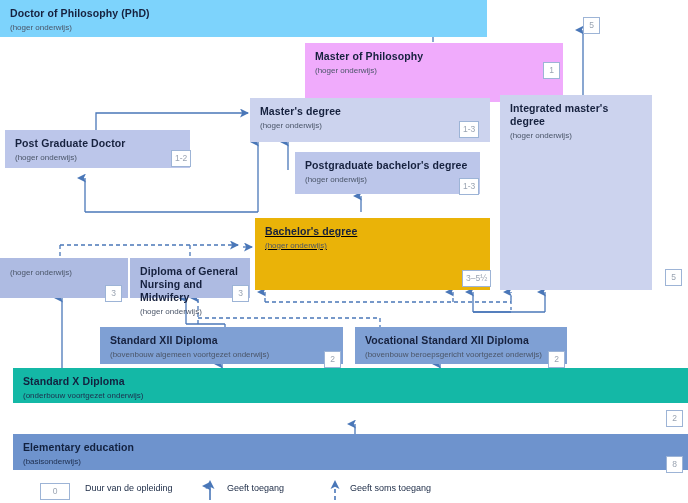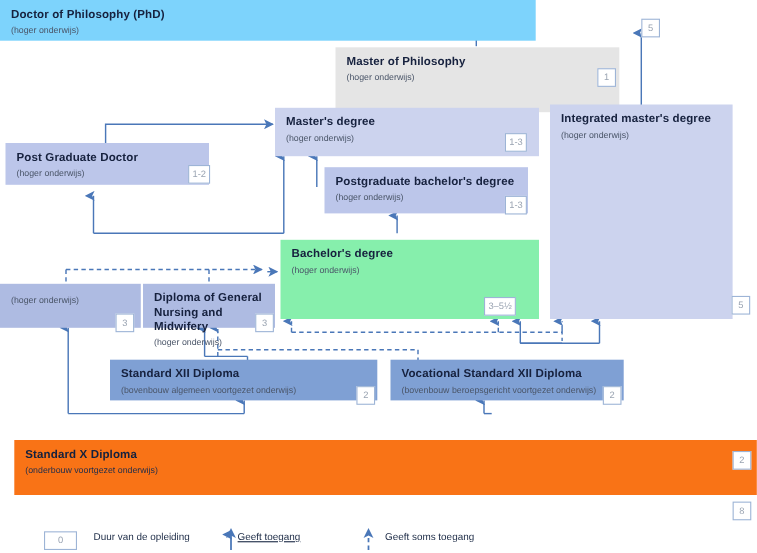--- a/index.html
+++ b/index.html
@@ -127,55 +127,55 @@
       <path d="M355,434 L355,424" marker-end="url(#ah)"></path>
 
     </g>
   </svg>
 
   <div class="box" style="left:0px;top:0px;width:487px;height:37px;background:#7dd3fc;">
     <div class="title">Doctor of Philosophy (PhD)</div>
     <div class="sub">(hoger onderwijs)</div>
   </div>
 
-  <div class="box" style="left:305px;top:43px;width:258px;height:59px;background:#e5e5e5;">
+  <div class="box" style="left:305px;top:43px;width:258px;height:59px;background:#f0abfc;">
     <div class="title">Master of Philosophy</div>
     <div class="sub">(hoger onderwijs)</div>
   </div>
   <div class="badge" style="left:543px;top:62px;">1</div>
 
   <div class="box" style="left:250px;top:98px;width:240px;height:44px;background:#ccd3ee;">
     <div class="title">Master's degree</div>
     <div class="sub">(hoger onderwijs)</div>
   </div>
   <div class="badge" style="left:459px;top:121px;">1-3</div>
 
-  <div class="box" style="left:500px;top:95px;width:166px;height:195px;background:#ccd3ee;">
+  <div class="box" style="left:500px;top:95px;width:152px;height:195px;background:#ccd3ee;">
     <div class="title">Integrated master's degree</div>
     <div class="sub">(hoger onderwijs)</div>
   </div>
   <div class="badge" style="left:665px;top:269px;">5</div>
 
   <div class="box" style="left:5px;top:130px;width:185px;height:38px;background:#bcc6ea;">
     <div class="title">Post Graduate Doctor</div>
     <div class="sub">(hoger onderwijs)</div>
   </div>
   <div class="badge" style="left:171px;top:150px;">1-2</div>
 
   <div class="box" style="left:295px;top:152px;width:185px;height:42px;background:#bcc6ea;">
     <div class="title">Postgraduate bachelor's degree</div>
     <div class="sub">(hoger onderwijs)</div>
   </div>
   <div class="badge" style="left:459px;top:178px;">1-3</div>
 
-  <div class="box" style="left:255px;top:218px;width:235px;height:72px;background:#86efac;">
+  <div class="box" style="left:255px;top:218px;width:235px;height:72px;background:#eab308;text-decoration:underline;">
     <div class="title">Bachelor's degree</div>
     <div class="sub">(hoger onderwijs)</div>
   </div>
-  <div class="badge" style="left:440px;top:270px;">3–5½</div>
+  <div class="badge" style="left:462px;top:270px;">3–5½</div>
 
   <div class="box" style="left:0px;top:258px;width:128px;height:40px;background:#aebbe2;">
     <div class="sub">(hoger onderwijs)</div>
   </div>
   <div class="badge" style="left:105px;top:285px;">3</div>
 
   <div class="box" style="left:130px;top:258px;width:120px;height:40px;background:#aebbe2;">
     <div class="title">Diploma of General Nursing and Midwifery</div>
     <div class="sub">(hoger onderwijs)</div>
   </div>
@@ -186,42 +186,46 @@
     <div class="sub">(bovenbouw algemeen voortgezet onderwijs)</div>
   </div>
   <div class="badge" style="left:324px;top:351px;">2</div>
 
   <div class="box" style="left:355px;top:327px;width:212px;height:37px;background:#7fa0d4;">
     <div class="title">Vocational Standard XII Diploma</div>
     <div class="sub">(bovenbouw beroepsgericht voortgezet onderwijs)</div>
   </div>
   <div class="badge" style="left:548px;top:351px;">2</div>
 
-  <div class="box dark" style="left:13px;top:400px;width:675px;height:50px;background:#f97316;">
+  <div class="box dark" style="left:13px;top:368px;width:675px;height:35px;background:#14b8a6;">
     <div class="title">Standard X Diploma</div>
     <div class="sub">(onderbouw voortgezet onderwijs)</div>
   </div>
   <div class="badge" style="left:666px;top:410px;">2</div>
 
+  <div class="box dark" style="left:13px;top:434px;width:675px;height:36px;background:#6e93cd;">
+    <div class="title">Elementary education</div>
+    <div class="sub">(basisonderwijs)</div>
+  </div>
   <div class="badge" style="left:666px;top:456px;">8</div>
 
   <div class="badge" style="left:583px;top:17px;">5</div>
 
   <div class="legend">
     <div class="badge" style="left:40px;top:5px;width:30px;">0</div>
 
     <div class="lbl" style="left:85px;">Duur van de opleiding</div>
 
     <svg style="position:absolute;left:200px;top:0px;width:20px;height:25px;">
       <g stroke="#4a77b8" stroke-width="1.6" fill="none">
         <path d="M10,22 L10,8" marker-end="url(#ah)"></path>
       </g>
       <path d="M10,2 L14.5,11 L10,8.8 L5.5,11 Z" fill="#4a77b8"></path>
     </svg>
-    <div class="lbl" style="left:216px;text-decoration:underline;">Geeft toegang</div>
+    <div class="lbl" style="left:227px;">Geeft toegang</div>
 
     <svg style="position:absolute;left:325px;top:0px;width:20px;height:25px;">
       <g stroke="#4a77b8" stroke-width="1.6" fill="none">
         <path d="M10,22 L10,8" stroke-dasharray="4 3"></path>
       </g>
       <path d="M10,2 L14.5,11 L10,8.8 L5.5,11 Z" fill="#4a77b8"></path>
     </svg>
     <div class="lbl" style="left:350px;">Geeft soms toegang</div>
   </div>
 

